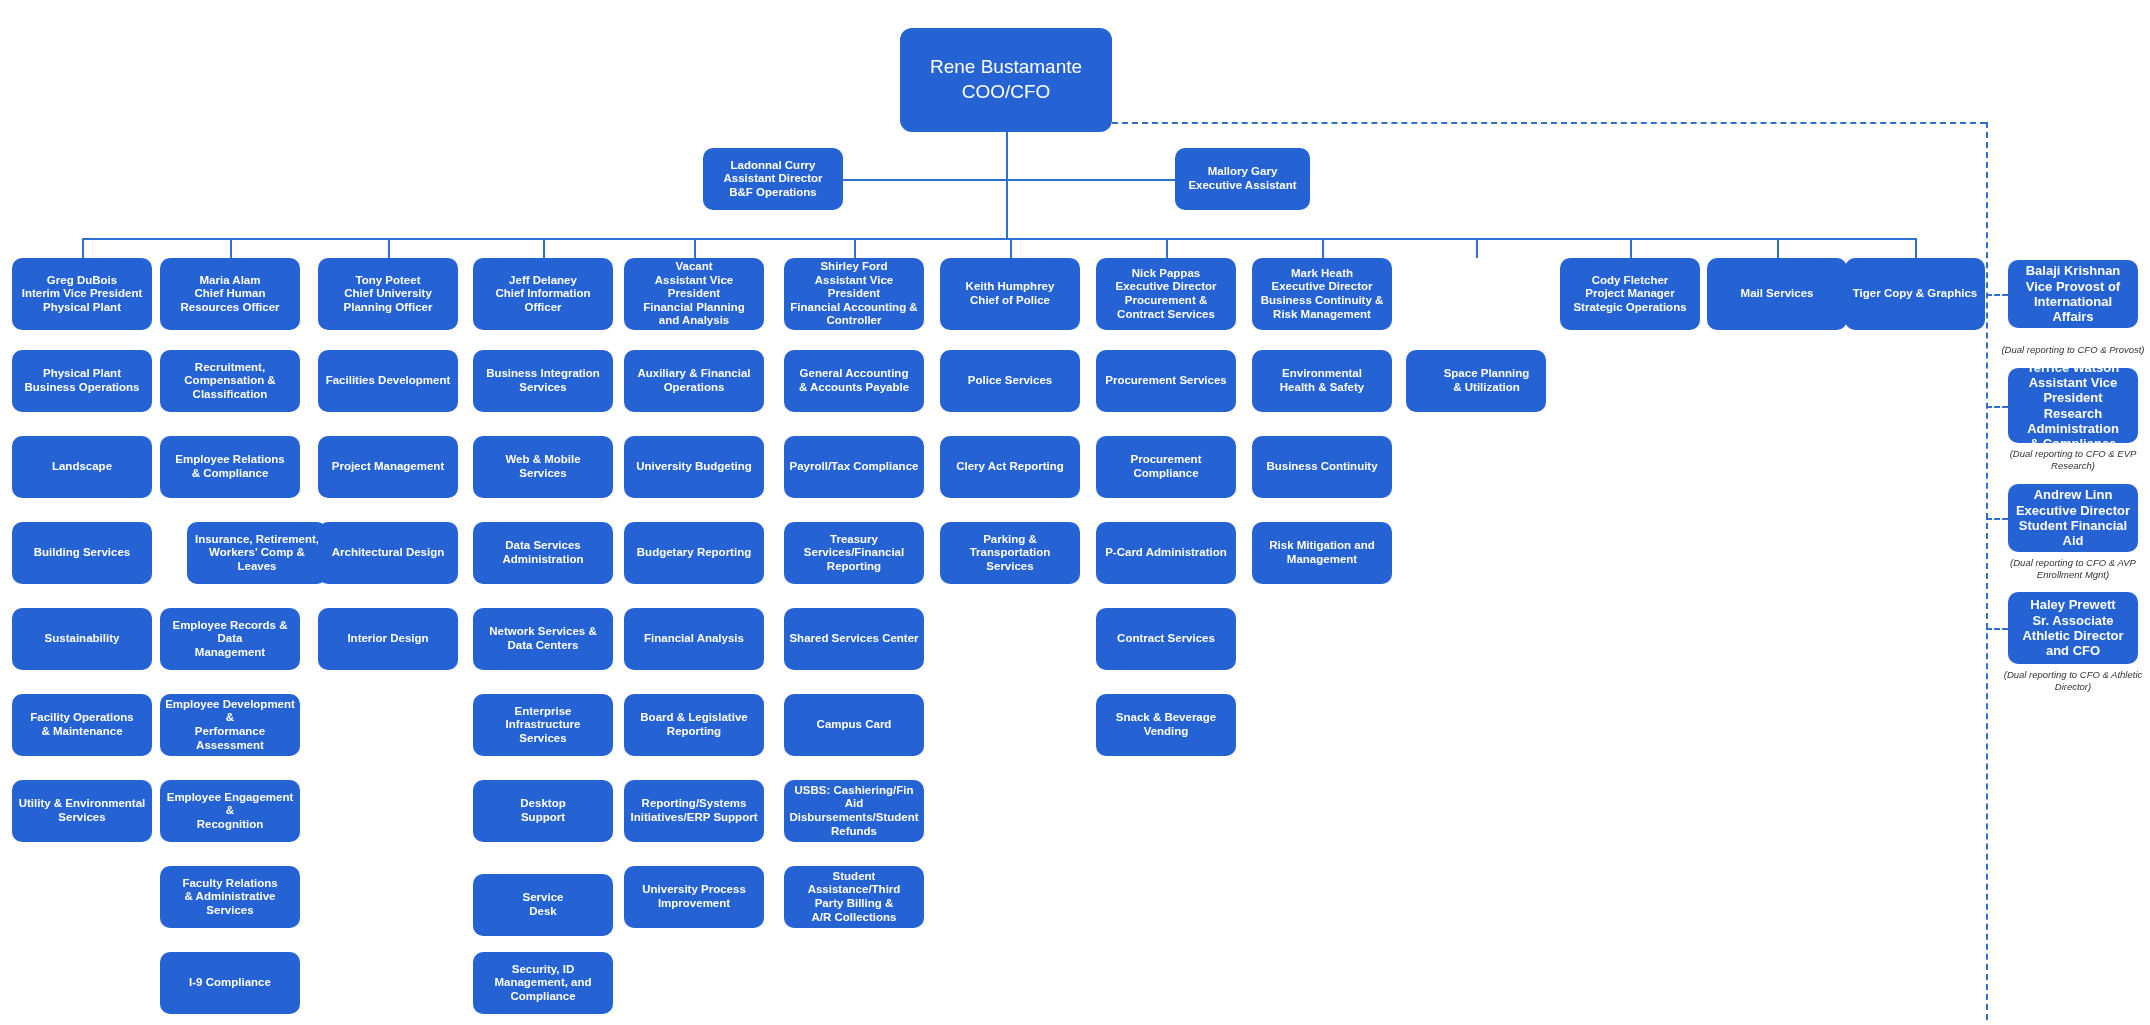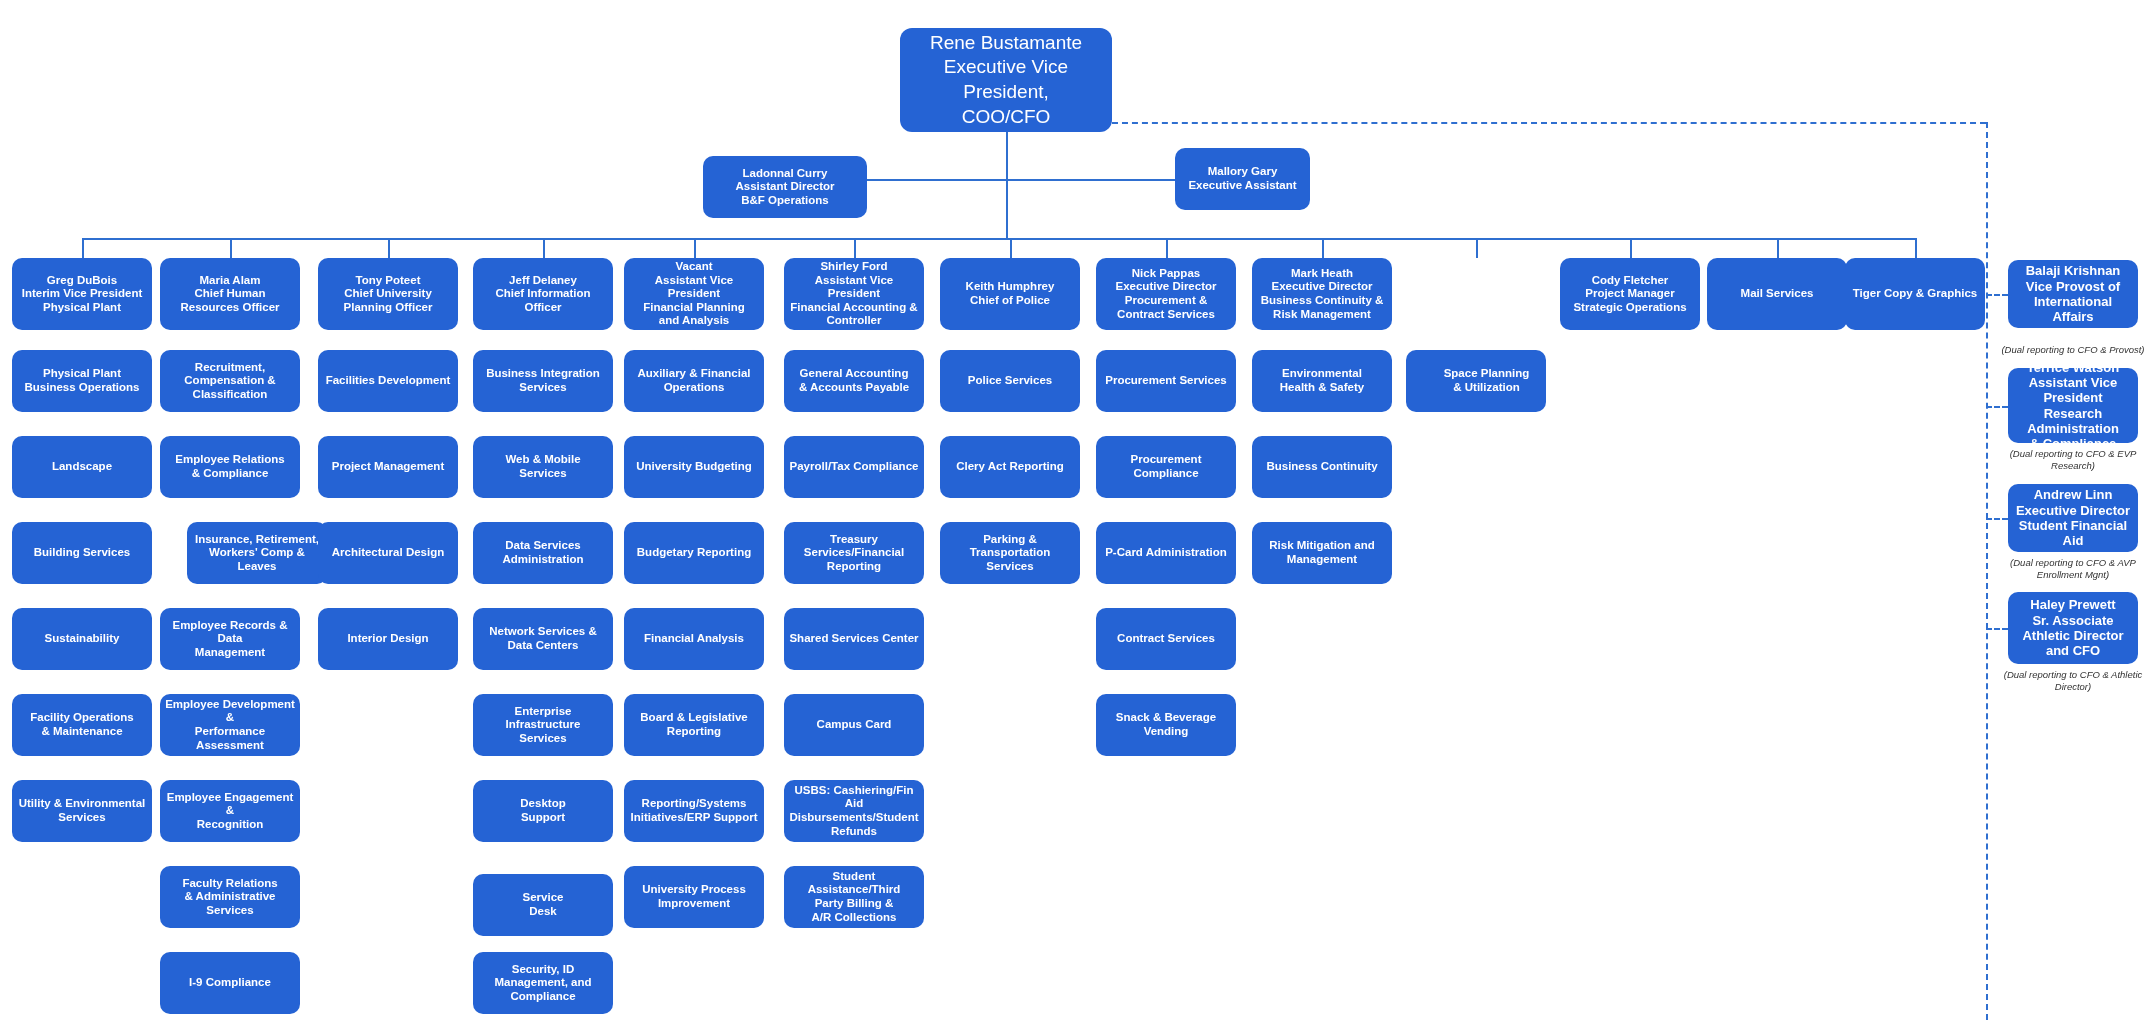--- a/index.html
+++ b/index.html
@@ -88,26 +88,25 @@
     z-index: 1;
   }
 </style>
 </head>
 <body>
 
 <div id="chart">
     <div class="node n-root" style="left: 900px; top: 28px; width: 212px; height: 104px;">
       <span class="lines">
         <span class="ln">Rene Bustamante</span>
-        <span class="ln">Executive Vice President,</span>
         <span class="ln">COO/CFO</span>
       </span>
     </div>
     <div class="line vline" style="left: 1006px; top: 132px; height: 106px;"></div>
-    <div class="node n-asst" style="left: 703px; top: 156px; width: 164px; height: 62px;">
+    <div class="node n-asst" style="left: 703px; top: 148px; width: 140px; height: 62px;">
       <span class="lines">
         <span class="ln">Ladonnal Curry</span>
         <span class="ln">Assistant Director</span>
         <span class="ln">B&amp;F Operations</span>
       </span>
     </div>
     <div class="line hline" style="left: 843px; top: 179px; width: 163px;"></div>
     <div class="node n-asst" style="left: 1175px; top: 148px; width: 135px; height: 62px;">
       <span class="lines">
         <span class="ln">Mallory Gary</span>

